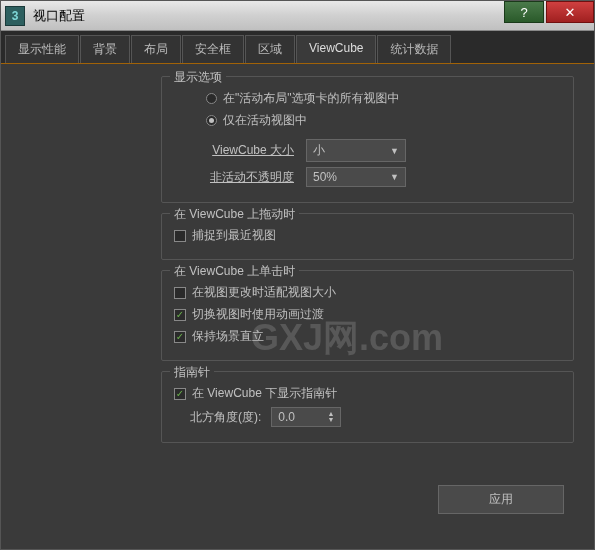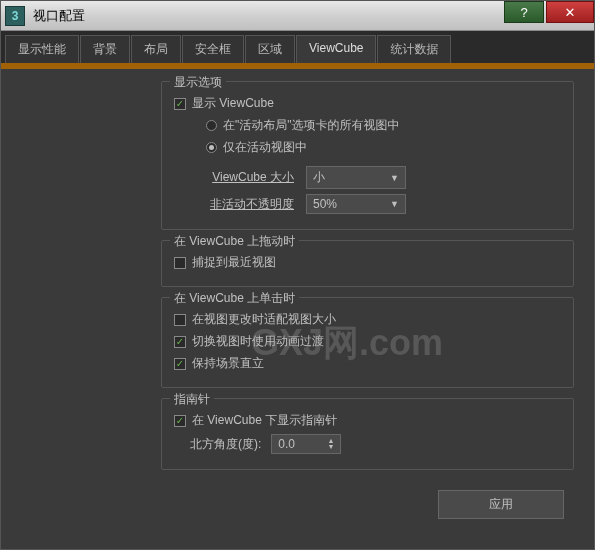--- a/index.html
+++ b/index.html
@@ -5,21 +5,21 @@
 * { margin: 0; padding: 0; box-sizing: border-box; font-family: "Microsoft YaHei", SimSun, sans-serif; }
 body { background: #1a1a1a; width: 595px; height: 550px; overflow: hidden; }
 .window { width: 595px; height: 550px; background: #3a3a3a; border: 1px solid #555; }
 .titlebar { height: 30px; background: linear-gradient(to bottom, #e8e8e8 0%, #d0d0d0 50%, #c0c0c0 100%); display: flex; align-items: center; border-bottom: 1px solid #888; }
 .app-icon { width: 20px; height: 20px; background: #2d5f5f; color: #7fd8d8; display: flex; align-items: center; justify-content: center; font-size: 12px; font-weight: bold; margin-left: 4px; border: 1px solid #1a3a3a; }
 .title-text { margin-left: 8px; font-size: 13px; color: #000; flex: 1; }
 .titlebar-btns { display: flex; height: 100%; }
 .titlebar-btn { width: 40px; height: 22px; display: flex; align-items: center; justify-content: center; font-size: 13px; color: #fff; margin-top: 0; }
 .help-btn { background: linear-gradient(to bottom, #4a7a4a, #2a5a2a); border: 1px solid #1a3a1a; margin-right: 2px; }
 .close-btn { background: linear-gradient(to bottom, #d04040, #a02020); border: 1px solid #701010; width: 48px; }
-.tabs { display: flex; background: #2a2a2a; border-bottom: 6px solid #a16207; padding: 4px 4px 0 4px; }
+.tabs { display: flex; background: #2a2a2a; border-bottom: 1px solid #a16207; padding: 4px 4px 0 4px; }
 .tab { padding: 5px 12px; font-size: 12px; color: #bbb; background: #333; border: 1px solid #555; border-bottom: none; margin-right: 1px; cursor: pointer; }
 .tab.active { background: #3a3a3a; color: #ddd; }
 .content { padding: 12px 20px; color: #c0c0c0; font-size: 12px; position: relative; height: 460px; }
 .group { border: 1px solid #555; border-radius: 2px; padding: 8px 12px 10px 12px; margin-bottom: 10px; margin-left: 140px; position: relative; }
 .group-title { position: absolute; top: -8px; left: 8px; background: #3a3a3a; padding: 0 4px; font-size: 12px; }
 .row { display: flex; align-items: center; margin: 5px 0; }
 .checkbox { width: 12px; height: 12px; border: 1px solid #888; background: #2a2a2a; margin-right: 6px; display: inline-flex; align-items: center; justify-content: center; }
 .checkbox.checked::after { content: "✓"; color: #6ab04c; font-size: 10px; line-height: 1; }
 .radio { width: 11px; height: 11px; border: 1px solid #888; border-radius: 50%; background: #2a2a2a; margin-right: 6px; display: inline-flex; align-items: center; justify-content: center; }
 .radio.checked::after { content: ""; width: 5px; height: 5px; background: #c0c0c0; border-radius: 50%; }
@@ -54,24 +54,20 @@
     <div class="tab">安全框</div>
     <div class="tab">区域</div>
     <div class="tab active">ViewCube</div>
     <div class="tab">统计数据</div>
   </div>
 
   <div class="content">
 
     <div class="group">
       <div class="group-title">显示选项</div>
-      <div class="row">
-        <span class="checkbox checked"></span>
-        <span>显示 ViewCube</span>
-      </div>
       <div class="row indent2">
         <span class="radio"></span>
         <span>在"活动布局"选项卡的所有视图中</span>
       </div>
       <div class="row indent2">
         <span class="radio checked"></span>
         <span>仅在活动视图中</span>
       </div>
       <div class="row" style="margin-top:10px;">
         <span class="label-col">ViewCube 大小</span>

